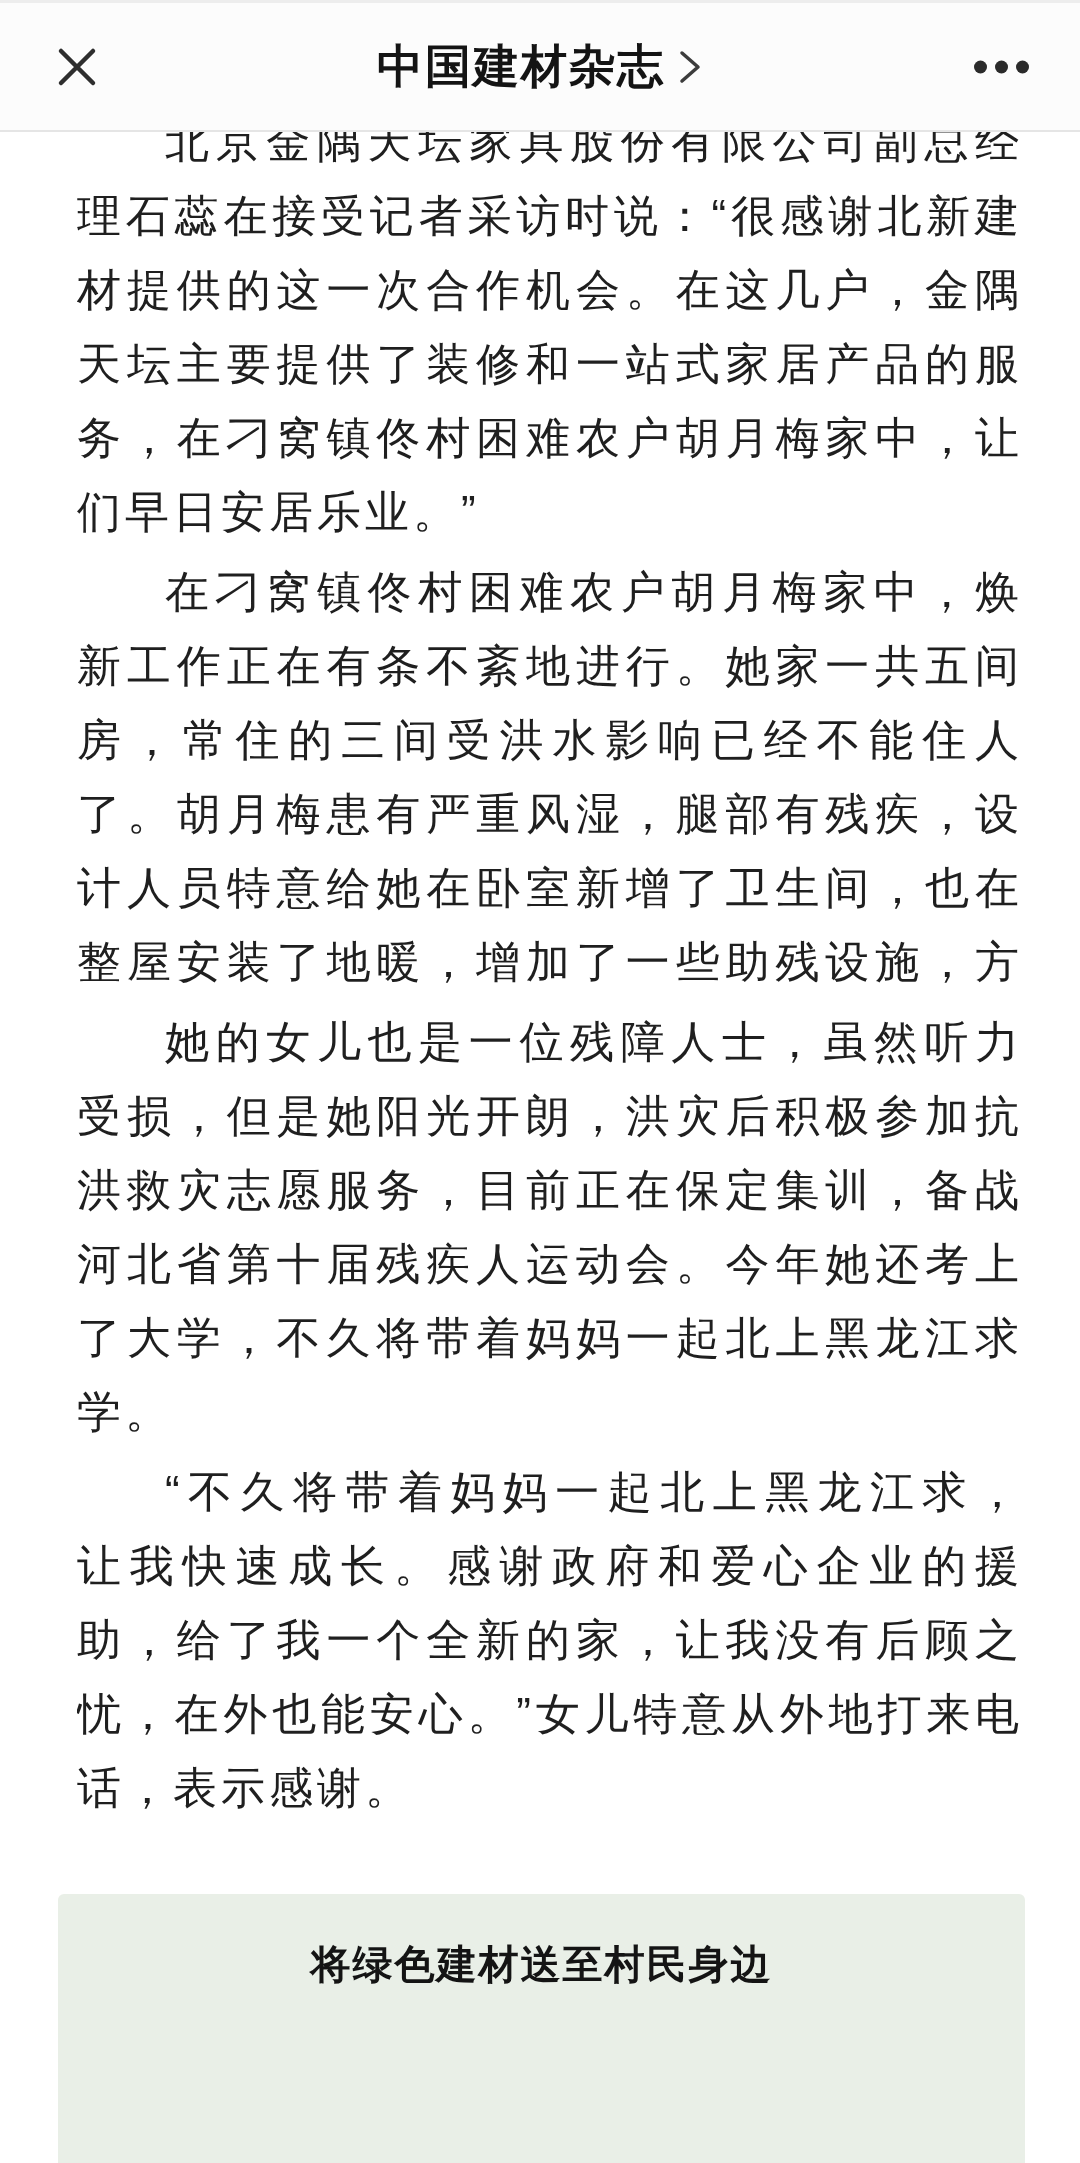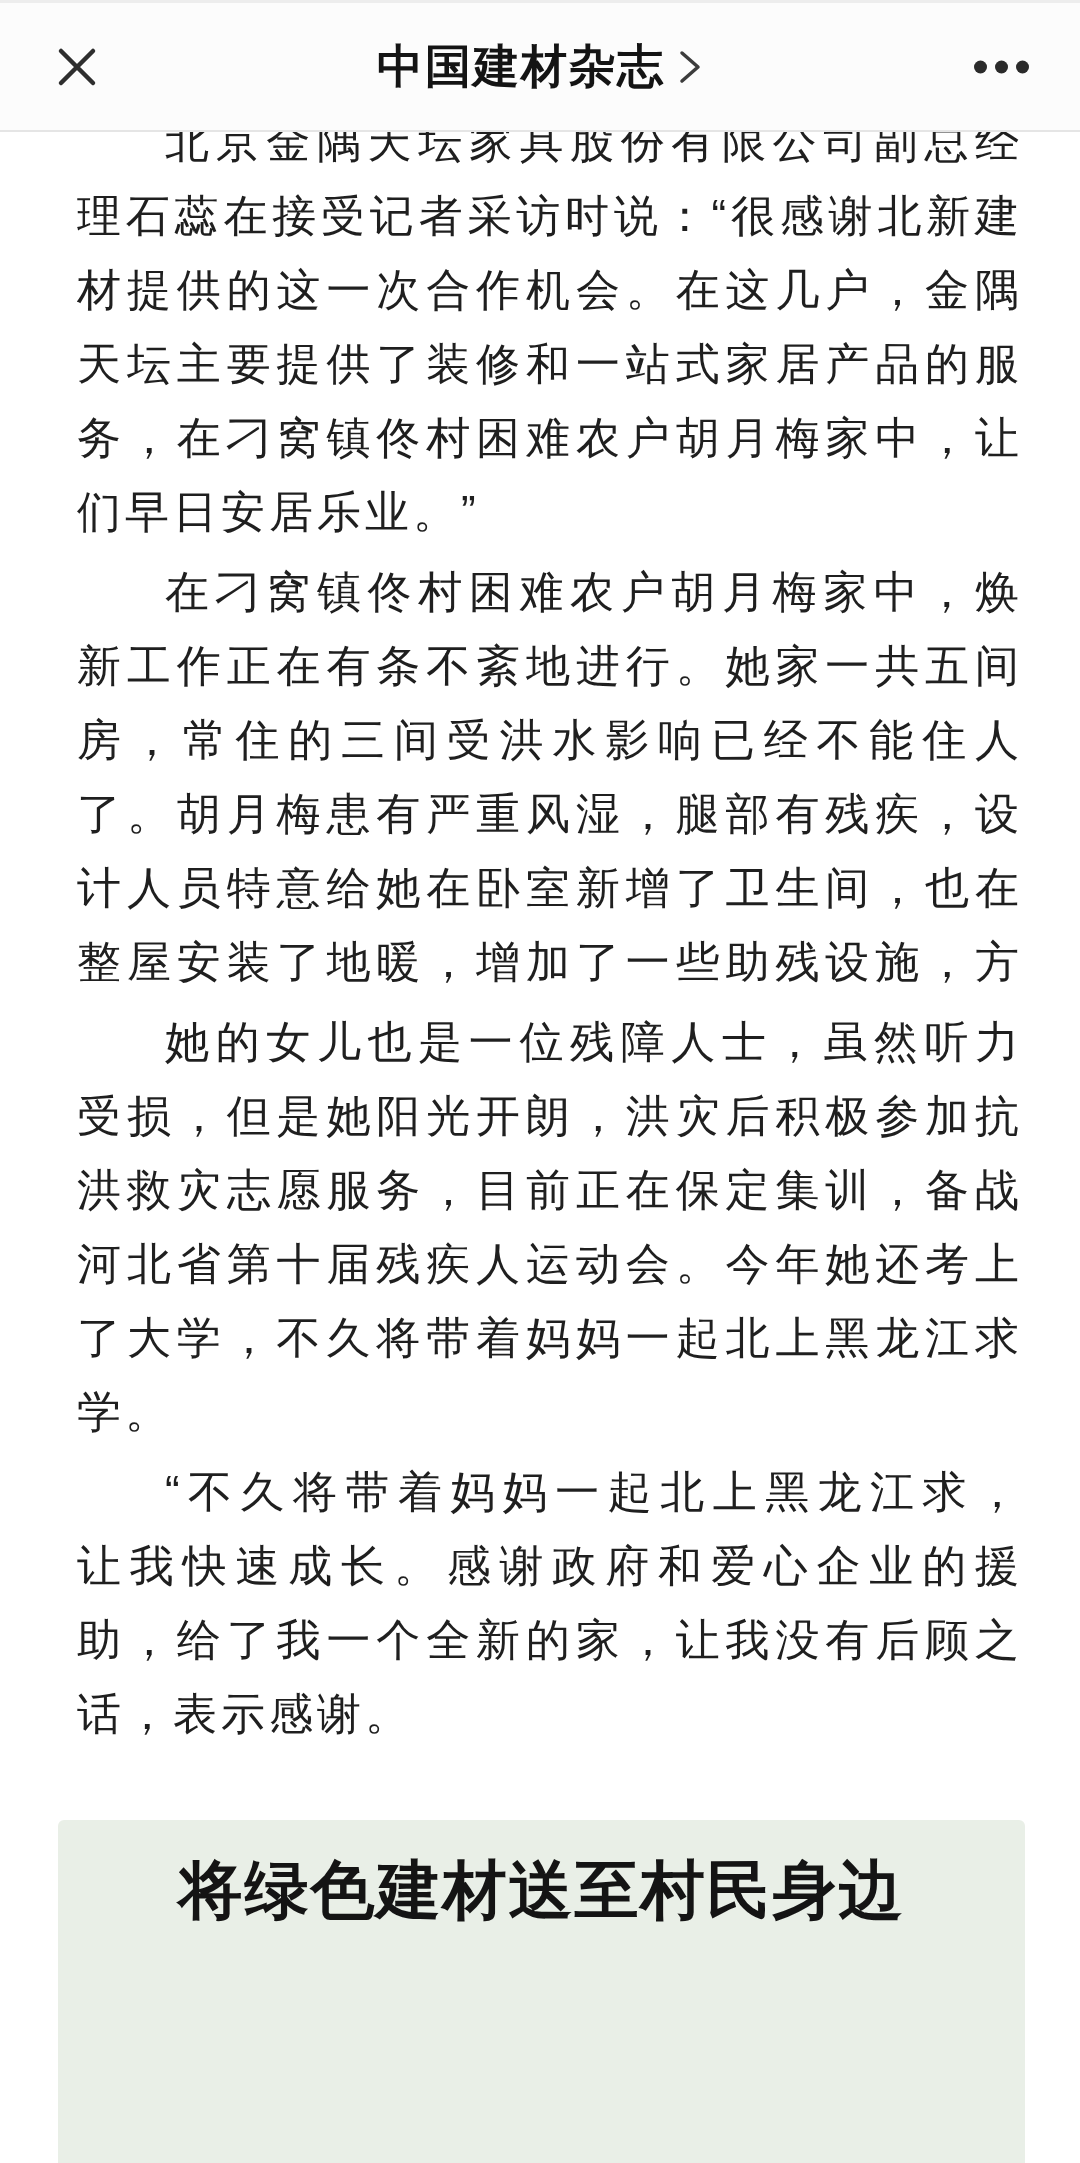--- a/index.html
+++ b/index.html
@@ -73,21 +73,21 @@
     padding-top:26px;
     box-sizing:border-box;
   }
   .promo-subtitle {
     font-size:48px; line-height:60px; font-weight:700;
     letter-spacing:4px;
     color:#3f9b40;
   }
   .promo-title {
     margin-top:8px;
-    font-size:64px; line-height:72px; font-weight:700;
+    font-size:40px; line-height:72px; font-weight:700;
     letter-spacing:2px;
     color:#141414;
   }
 </style>
 </head>
 <body>
 
 <div class="screen">
 
   <header class="navbar">
@@ -137,20 +137,21 @@
         <div class="line">受损，但是她阳光开朗，洪灾后积极参加抗</div>
         <div class="line">洪救灾志愿服务，目前正在保定集训，备战</div>
         <div class="line">河北省第十届残疾人运动会。今年她还考上</div>
         <div class="line">了大学，不久将带着妈妈一起北上黑龙江求</div>
         <div class="line last">学。</div>
       </div>
       <div class="paragraph">
         <div class="line first">“不久将带着妈妈一起北上黑龙江求，</div>
         <div class="line">让我快速成长。感谢政府和爱心企业的援</div>
         <div class="line">助，给了我一个全新的家，让我没有后顾之</div>
+        <div class="line">忧，在外也能安心。”女儿特意从外地打来电</div>
         <div class="line last">话，表示感谢。</div>
       </div>
     </main>
 
   <section class="promo">
     <div class="promo-title">将绿色建材送至村民身边</div>
   </section>
 
 </div>
 

